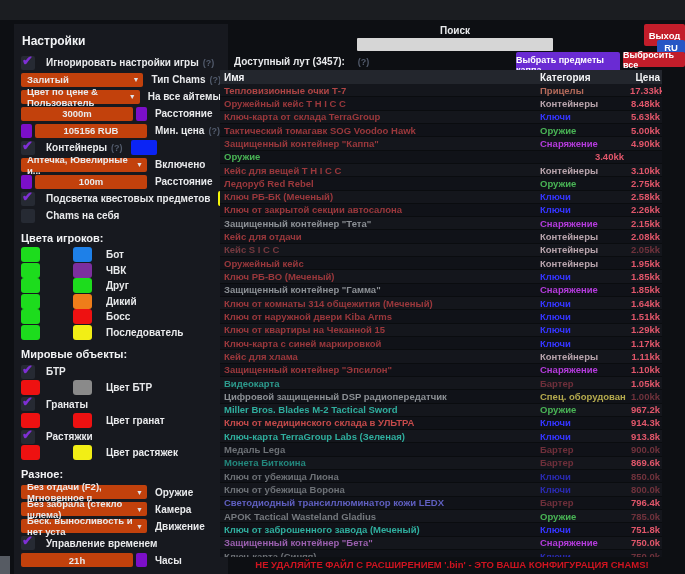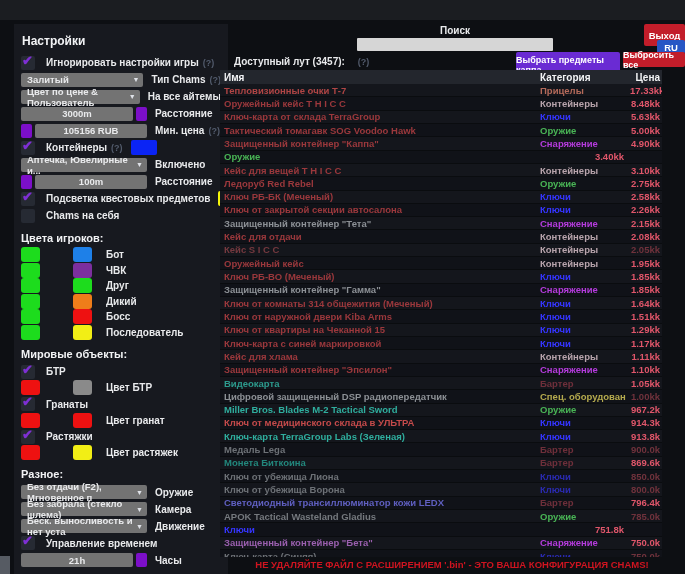--- a/index.html
+++ b/index.html
@@ -12,21 +12,21 @@
     color:#e9eaec;
   }
   .topbar { position:absolute; left:0; top:0; width:685px; height:20px; background:#1b1d21; }
 
   
   .sidebar { position:absolute; left:14px; top:24px; width:214px; height:550px; background:#17191f; padding:6px 0 0 0; }
   .sb-title { font-size:12px; font-weight:bold; color:#f2f3f5; margin:4px 0 6px 8px; }
   .s-row { display:flex; align-items:center; margin:0 7px; height:17px; }
   .s-row.pair { height:15.5px; }
   .s-sec { margin:6px 7px 2px 7px; height:15px; display:flex; align-items:center; font-size:11px; font-weight:bold; color:#f2f3f5; }
-  .ctrl { background:#737373; border-radius:2px; height:14px; display:flex; align-items:center; color:#e9eaec; font-size:9.5px; font-weight:bold; }
+  .ctrl { background:#c2410c; border-radius:2px; height:14px; display:flex; align-items:center; color:#e9eaec; font-size:9.5px; font-weight:bold; }
   .dd { width:126px; padding:0 4px 0 6px; justify-content:space-between; }
   .dd .arrow { font-size:7px; color:#dfe2e8; }
   .inwrap { width:126px; display:flex; align-items:center; gap:3px; }
   .inp { flex:1; justify-content:center; text-align:center; }
   .swatch { width:11px; height:14px; border-radius:2px; flex:none; }
   .sq { width:19px; height:15px; border-radius:3px; flex:none; }
   .cb { width:14px; height:14px; background:#262a33; border-radius:2px; flex:none; position:relative; }
   .cb .mark { position:absolute; left:1px; top:-3px; font-size:13px; font-weight:bold; color:#7e2fd4; }
   .s-label { font-size:10px; font-weight:bold; color:#e9eaec; white-space:nowrap; }
   .s-help { font-size:9px; font-weight:bold; color:#525b6c; margin-left:4px; }
@@ -419,20 +419,21 @@
         <div style="color: rgb(95, 95, 192);">Светодиодный трансиллюминатор кожи LEDX</div>
         <div style="color: rgb(110, 47, 58);">Бартер</div>
         <div class="pr" style="color: rgb(224, 86, 106);">796.4k</div>
       </div>
       <div class="trow">
         <div style="color: rgb(117, 121, 126);">APOK Tactical Wasteland Gladius</div>
         <div style="color: rgb(73, 180, 85);">Оружие</div>
         <div class="pr" style="color: rgb(112, 50, 60);">785.0k</div>
       </div>
       <div class="trow">
+        <div style="color: rgb(47, 174, 158);">Ключ от заброшенного завода (Меченый)</div>
         <div style="color: rgb(53, 53, 255);">Ключи</div>
         <div class="pr" style="color: rgb(224, 86, 106);">751.8k</div>
       </div>
       <div class="trow">
         <div style="color: rgb(154, 95, 174);">Защищенный контейнер "Бета"</div>
         <div style="color: rgb(180, 59, 220);">Снаряжение</div>
         <div class="pr" style="color: rgb(224, 86, 106);">750.0k</div>
       </div>
       <div class="trow">
         <div style="color: rgb(109, 113, 118);">Ключ-карта (Синяя)</div>

